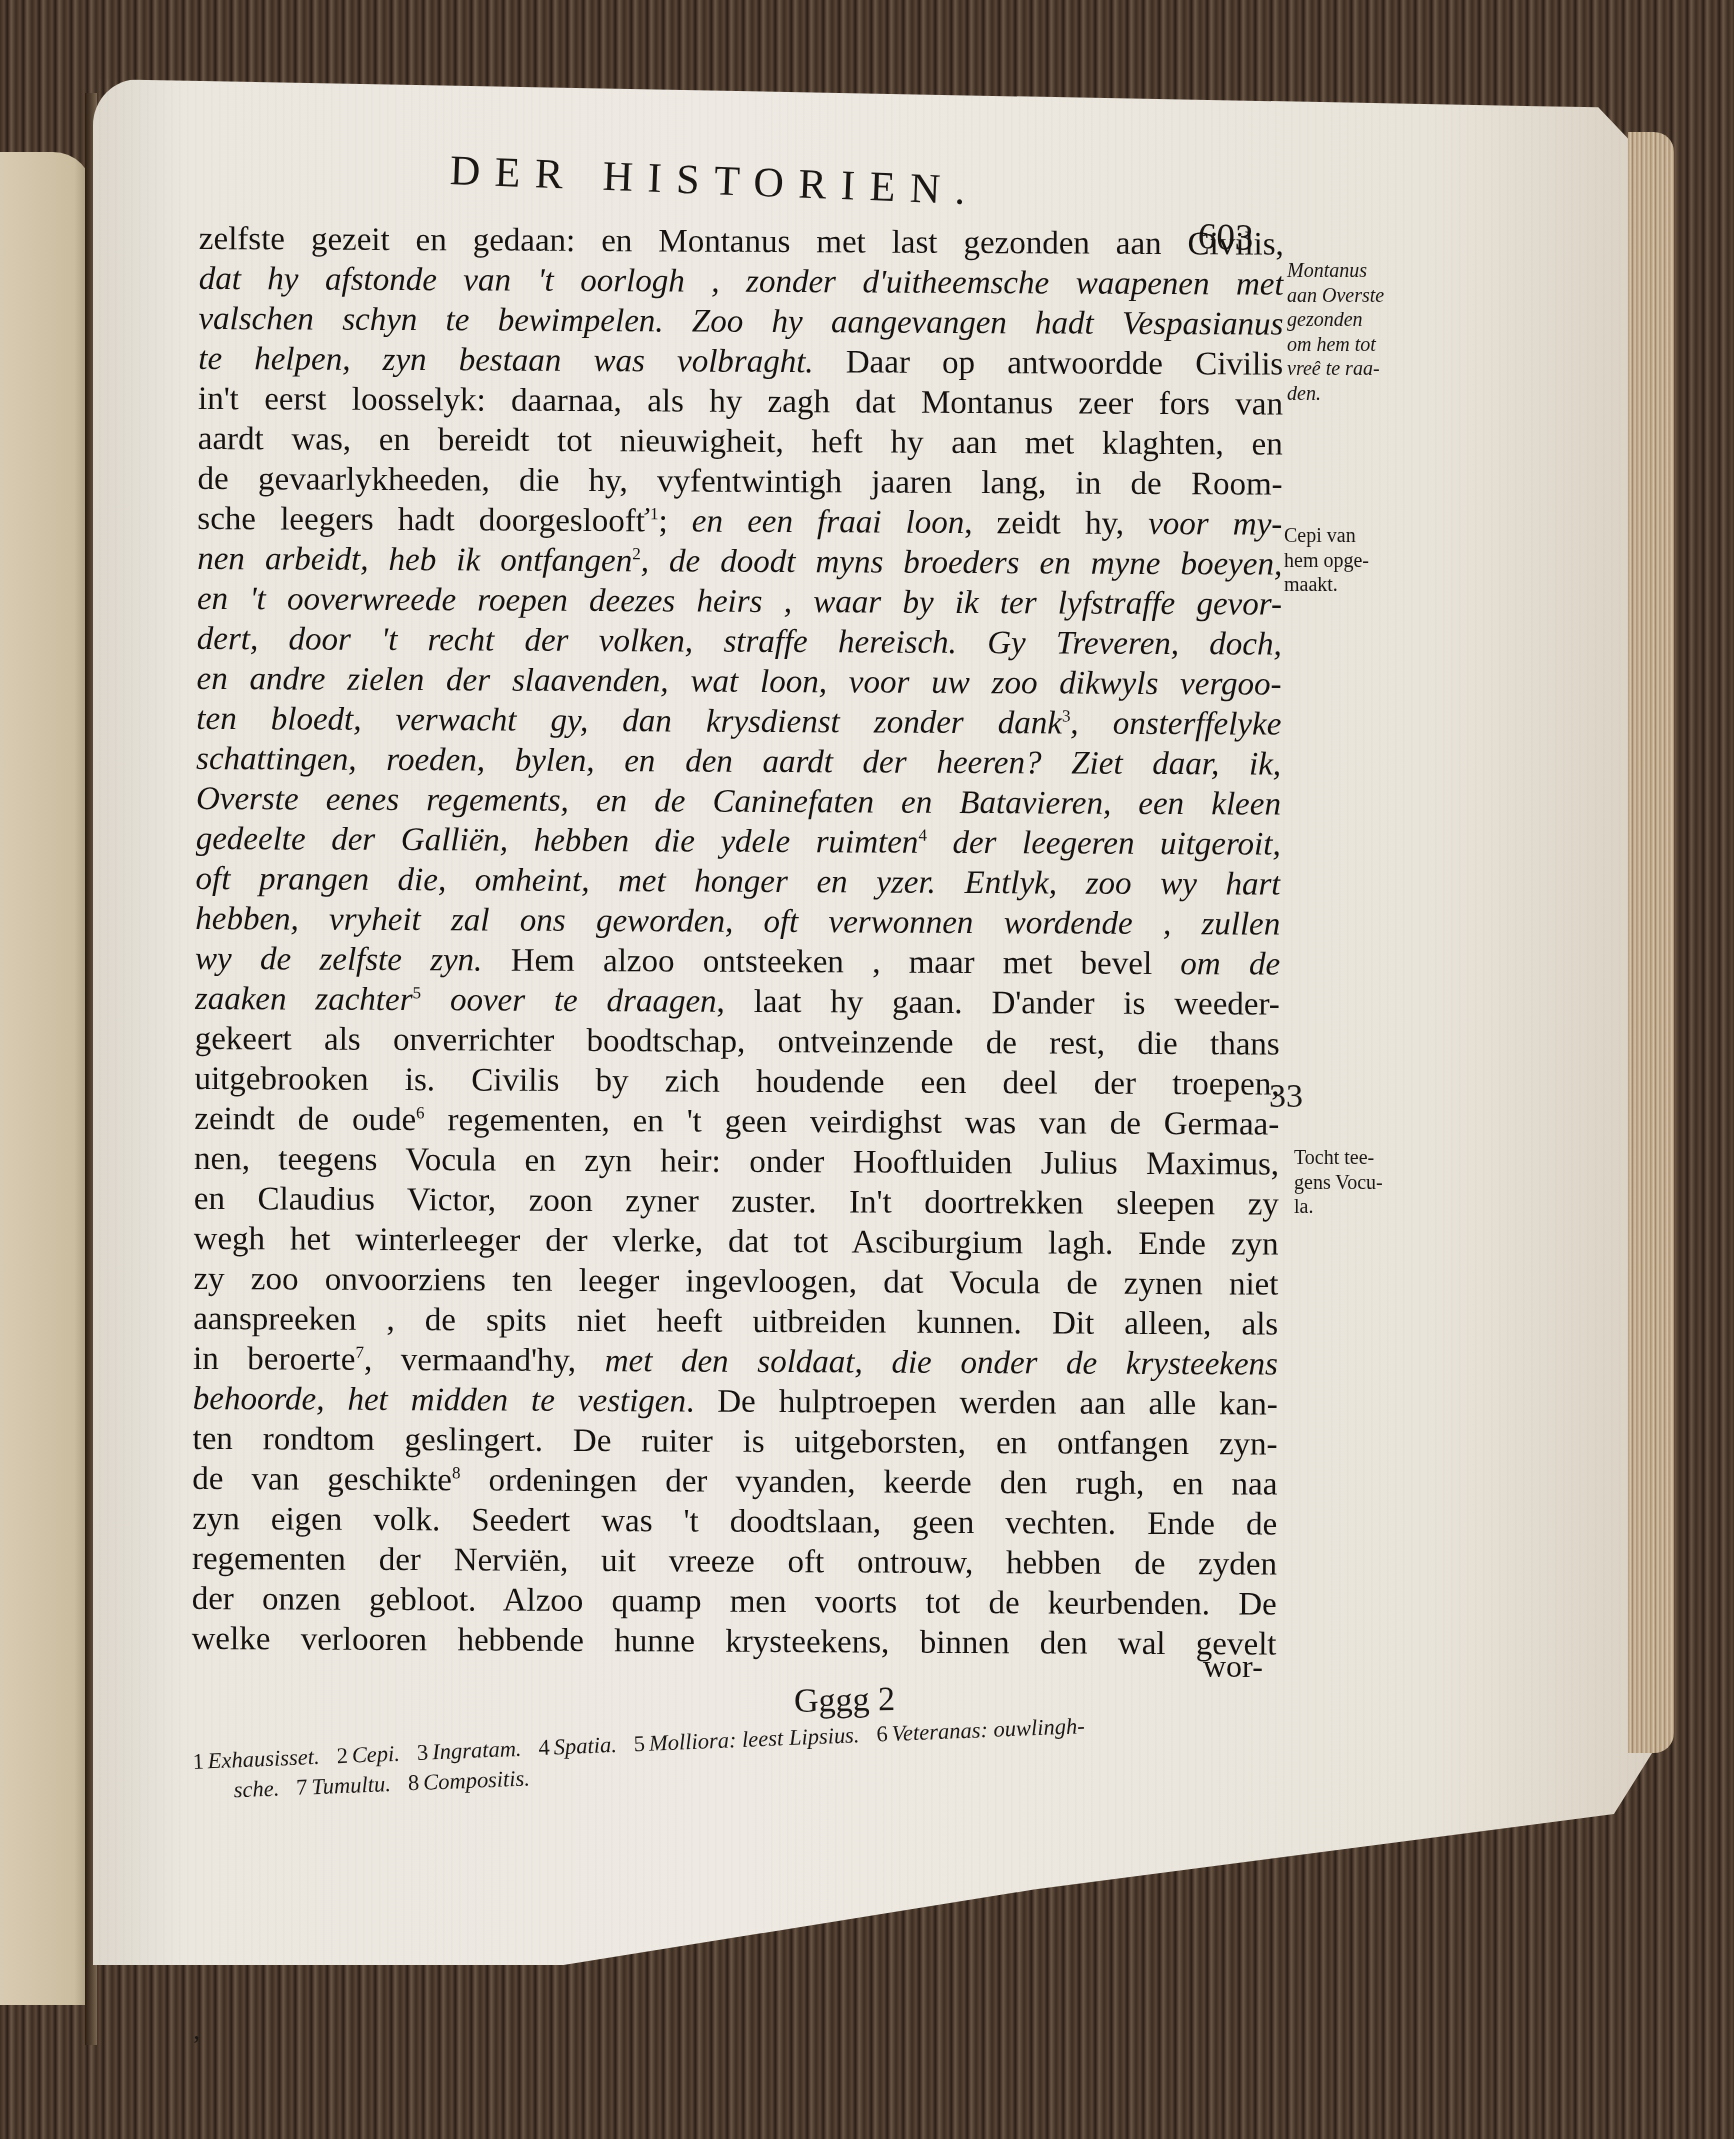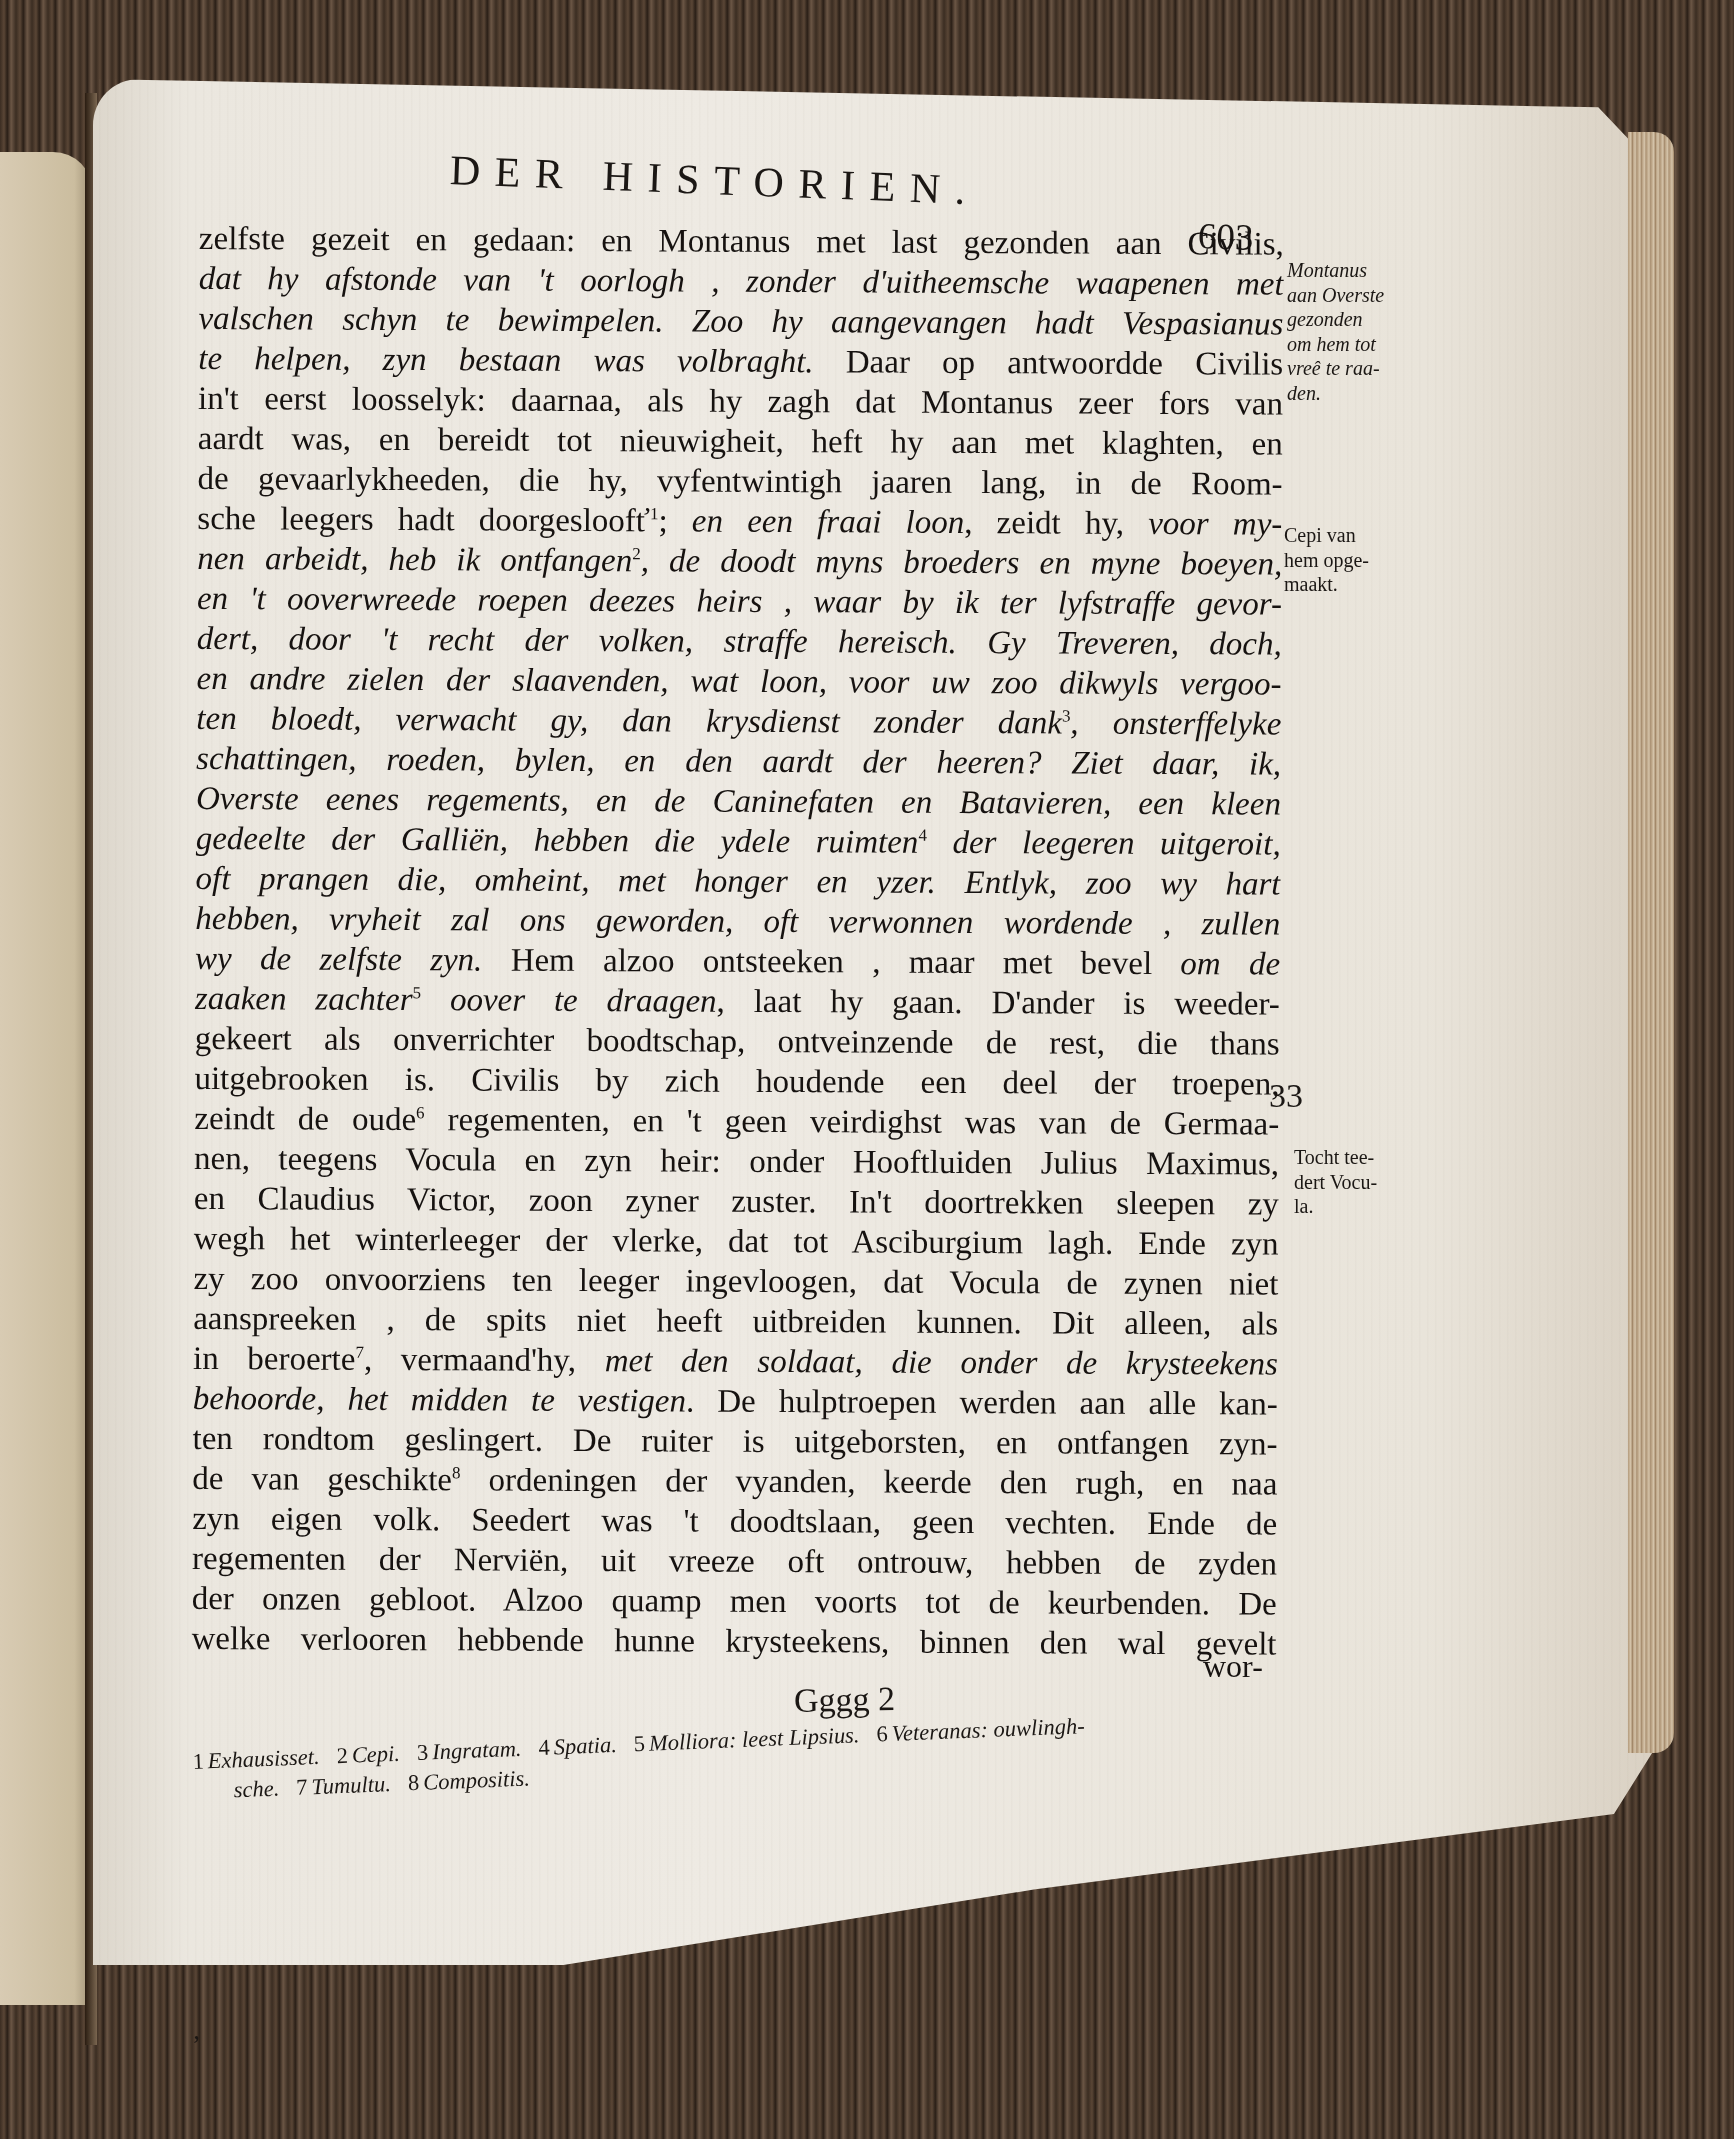--- a/index.html
+++ b/index.html
@@ -130,21 +130,21 @@
     <span class="ml">vreê te raa-</span>
     <span class="ml">den.</span>
   </div>
 <div class="margin-note" style="left:1284px; top:523px;">
     <span class="ml">Cepi van</span>
     <span class="ml">hem opge-</span>
     <span class="ml">maakt.</span>
   </div>
 <div class="margin-note" style="left:1294px; top:1145px;">
     <span class="ml">Tocht tee-</span>
-    <span class="ml">dert Vocu-</span>
+    <span class="ml">gens Vocu-</span>
     <span class="ml">la.</span>
   </div>
 
 <div class="section-number">33</div>
 
 <div class="catchword" style="position:absolute; left:1203px; top:1648px; font-size:32px; color:#161210;">wor-</div>
 <div class="signature">Gggg 2</div>
 
 <div class="footnotes">
   <span class="fl" id="fn1"><span class="fn"><b>1</b><span>Exhausisset.</span></span><span class="fn"><b>2</b><span>Cepi.</span></span><span class="fn"><b>3</b><span>Ingratam.</span></span><span class="fn"><b>4</b><span>Spatia.</span></span><span class="fn"><b>5</b><span>Molliora: leest Lipsius.</span></span><span class="fn"><b>6</b><span>Veteranas: ouwlingh-</span></span></span>

